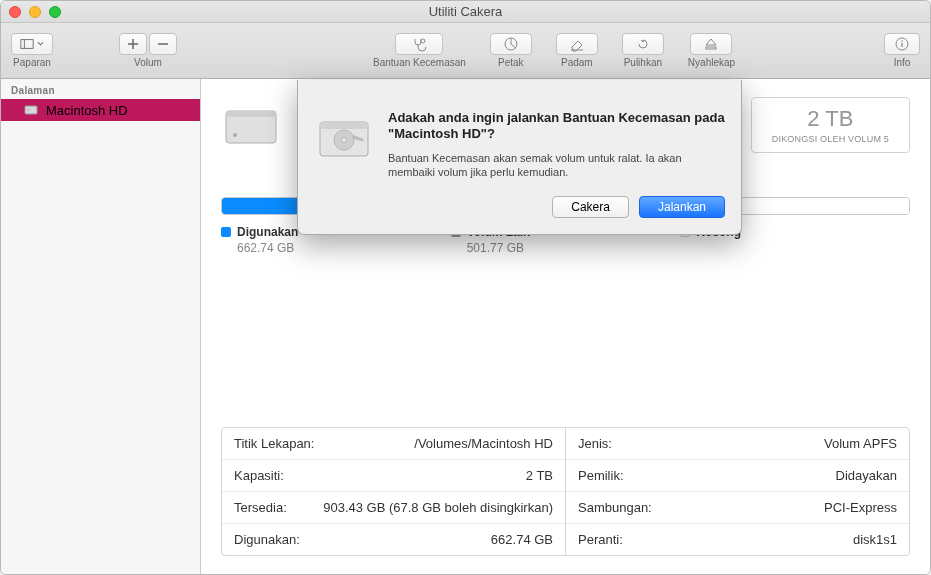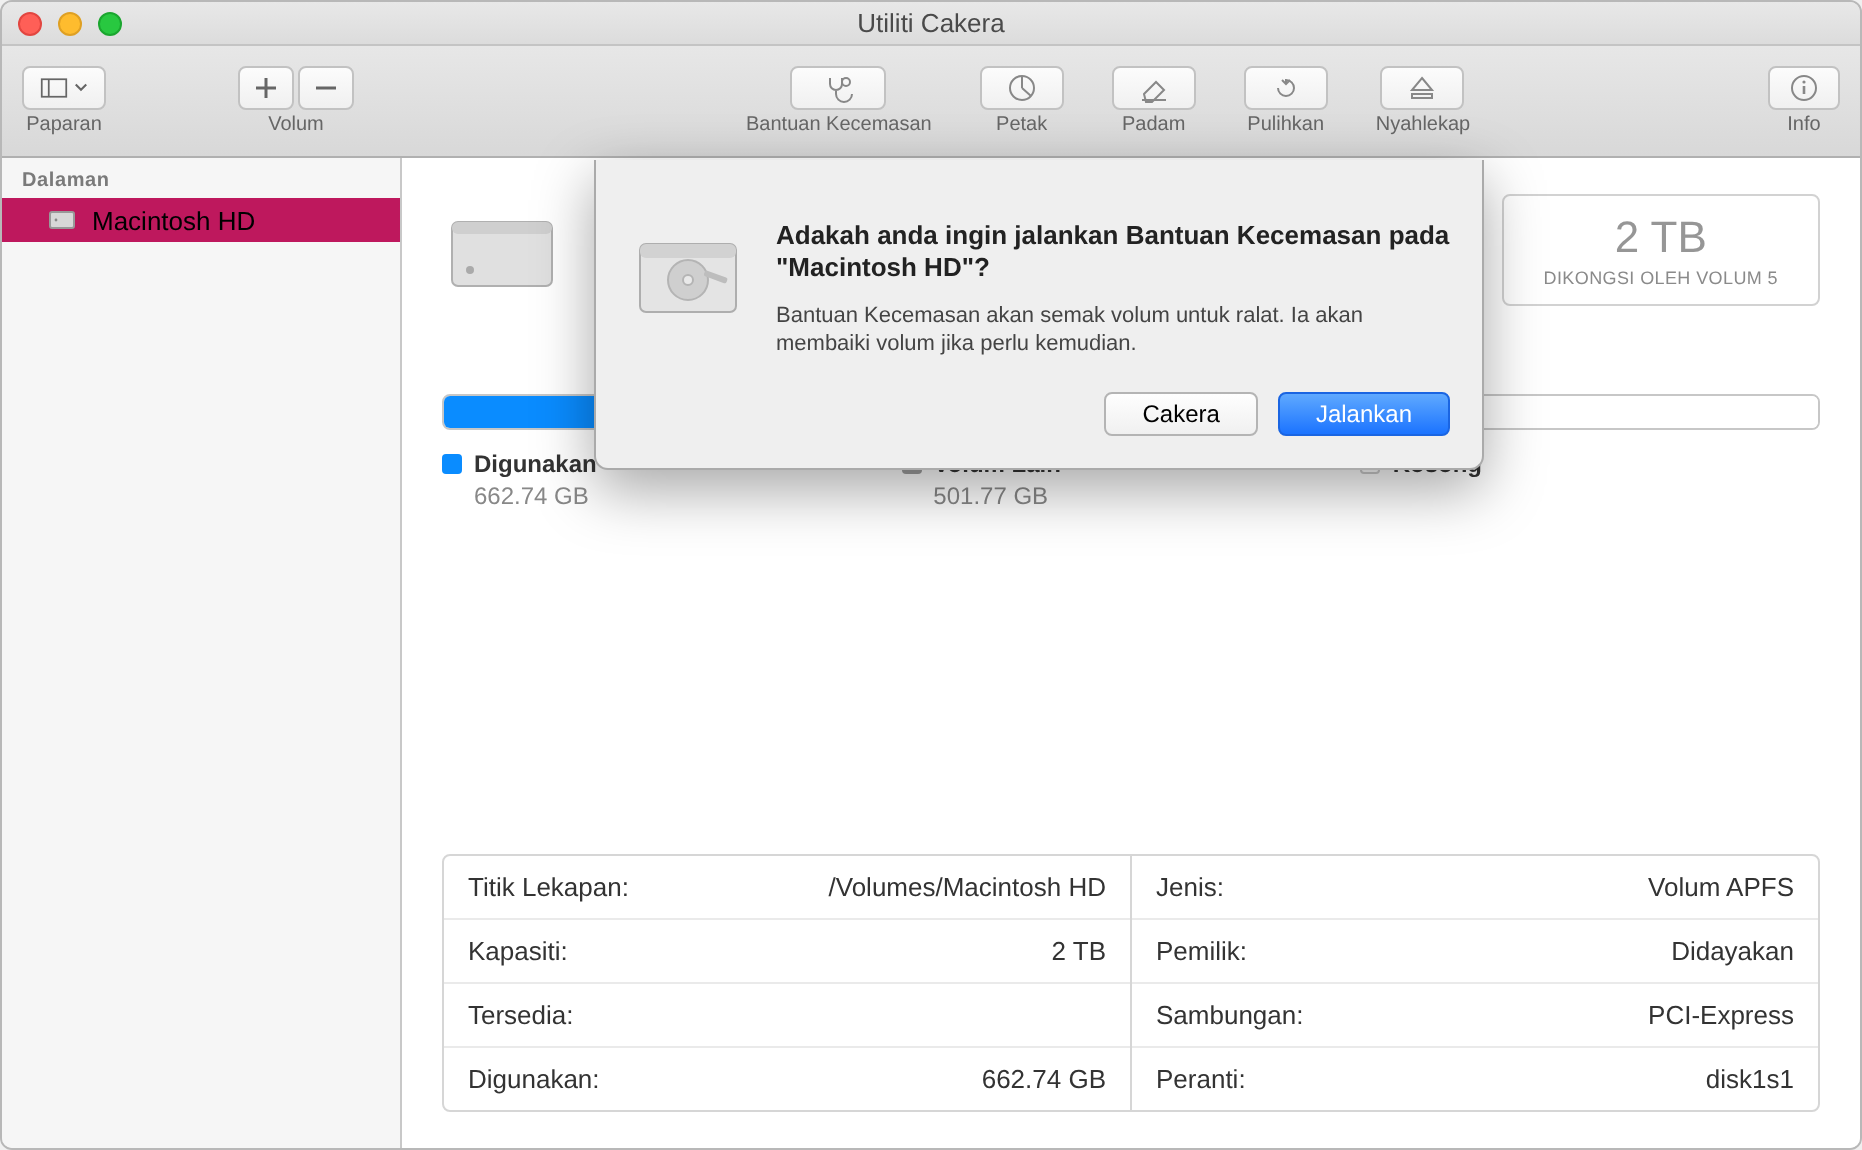--- a/index.html
+++ b/index.html
@@ -229,20 +229,21 @@
           <div class="d-row">
               <span class="d-key">Titik Lekapan:</span>
               <span class="d-val">/Volumes/Macintosh HD</span>
             </div>
           <div class="d-row">
               <span class="d-key">Kapasiti:</span>
               <span class="d-val">2 TB</span>
             </div>
           <div class="d-row">
               <span class="d-key">Tersedia:</span>
+              <span class="d-val">903.43 GB (67.8 GB boleh disingkirkan)</span>
             </div>
           <div class="d-row">
               <span class="d-key">Digunakan:</span>
               <span class="d-val">662.74 GB</span>
             </div>
         </div>
         <div class="details-col">
           <div class="d-row">
               <span class="d-key">Jenis:</span>
               <span class="d-val">Volum APFS</span>

